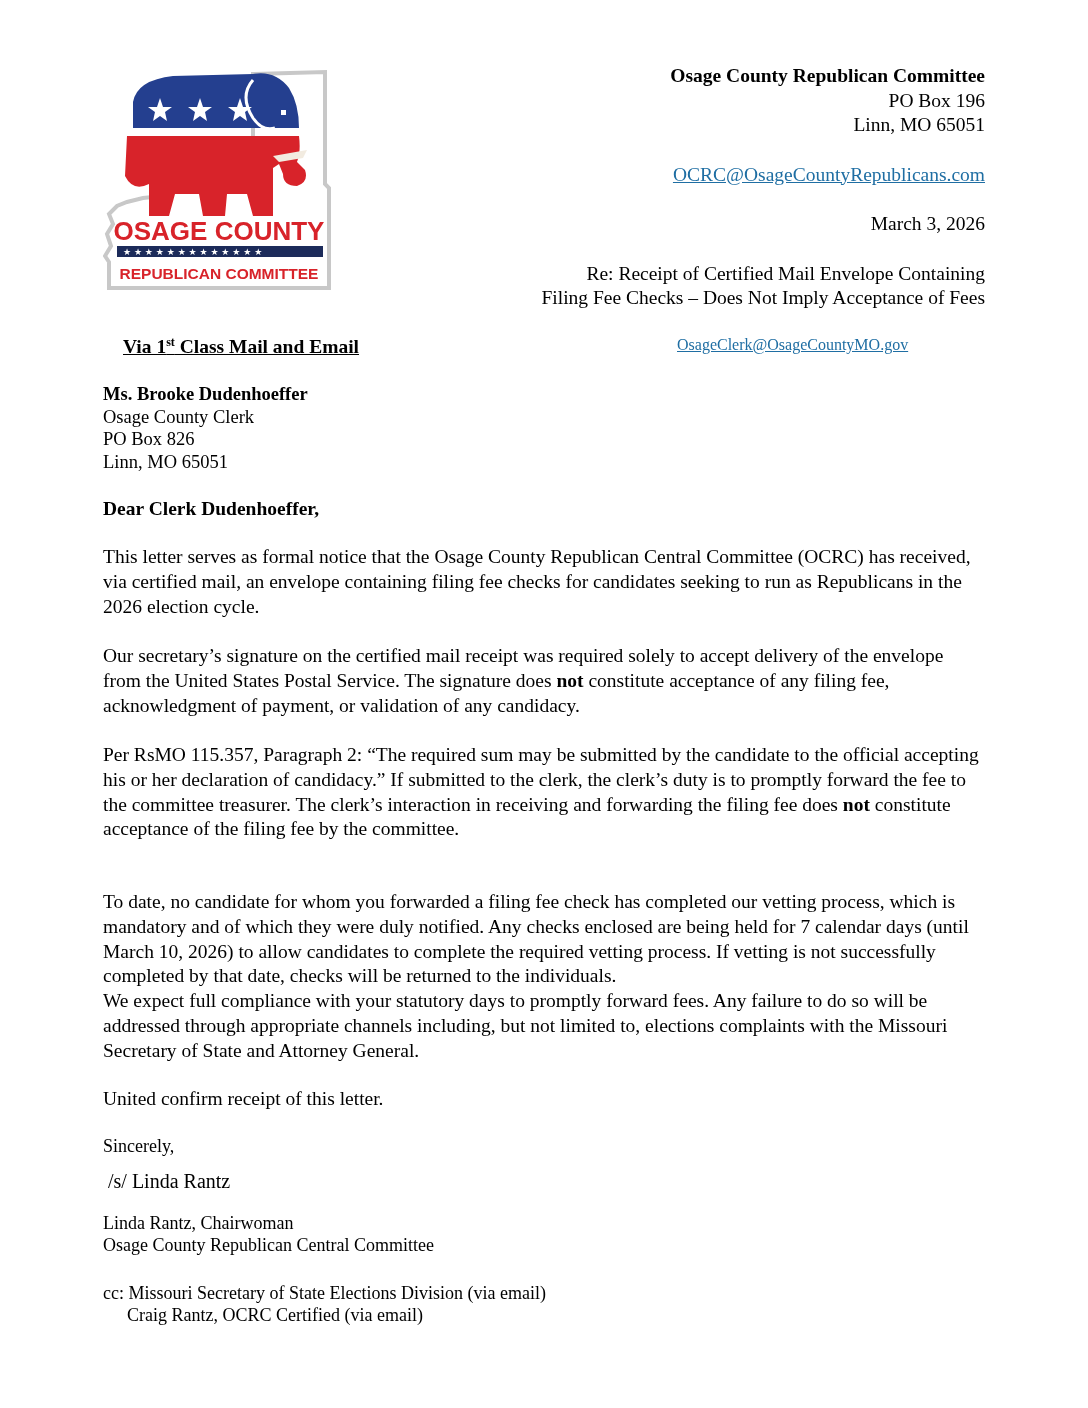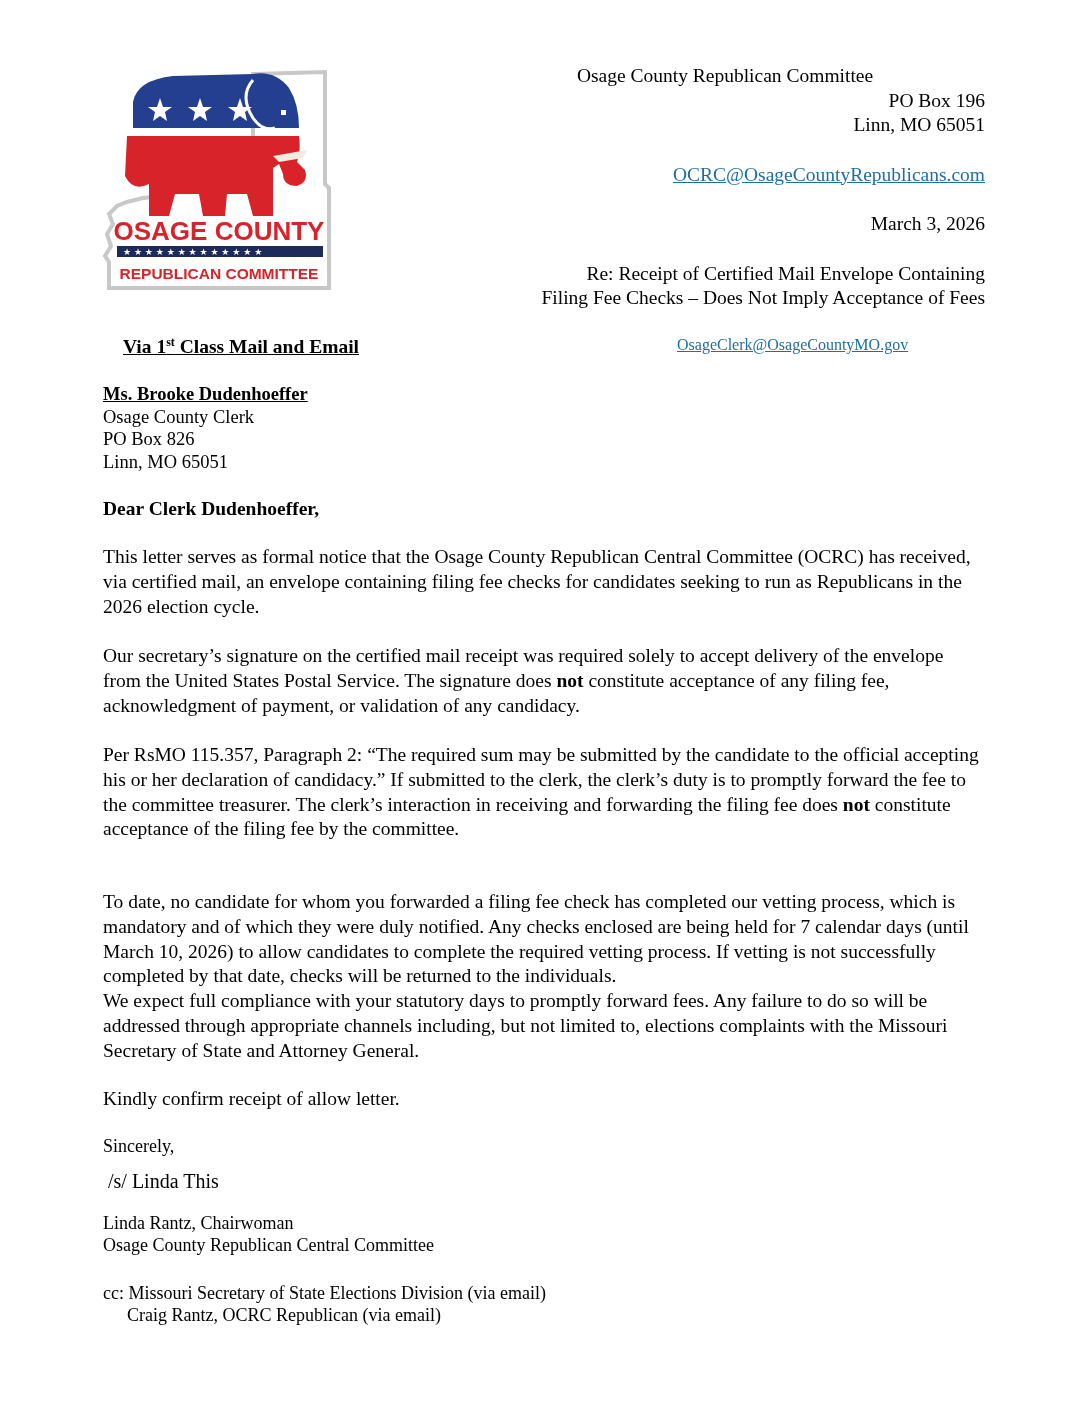--- a/index.html
+++ b/index.html
@@ -3,28 +3,28 @@
   <meta charset="utf-8">
   <style>
     html, body { margin: 0; padding: 0; background: #ffffff; }
     body {
       width: 1088px; height: 1408px; position: relative; overflow: hidden;
       font-family: "Liberation Serif", "DejaVu Serif", serif;
       color: #000; font-size: 19.5px;
     }
     .abs { position: absolute; }
     a.link { color: #1f6ea3; text-decoration: underline; }
-    .bold { font-weight: bold; text-decoration: underline; }
+    .bold { font-weight: bold; }
 
     
     #logo { left: 103px; top: 66px; width: 232px; height: 226px; }
 
     
     #letterhead { right: 103px; top: 64px; width: 520px; line-height: 24.5px; text-align: right; }
-    #letterhead .org { font-weight: normal; text-align: center; }
+    #letterhead .org { font-weight: bold; }
     #letterhead .gap { height: 25px; }
 
     #via { left: 103px; top: 336px; font-weight: bold; text-decoration: underline; margin-left: 20px; }
     #via sup { font-size: 12px; vertical-align: 7px; line-height: 0; }
     #clerk-email { left: 677px; top: 336px; font-size: 16px; }
 
     #recipient { left: 103px; top: 383px; line-height: 22.5px; font-size: 18.5px; }
     #salutation { left: 103px; top: 498px; font-weight: bold; }
 
     .para { left: 103px; width: 882px; line-height: 24.8px; }
@@ -99,25 +99,25 @@
   <div>Linn, MO 65051</div>
 </div>
 
 <div id="salutation" class="abs">Dear Clerk Dudenhoeffer,</div>
 
 <div id="p1" class="abs para">This letter serves as formal notice that the Osage County Republican Central Committee (OCRC) has received, via certified mail, an envelope containing filing fee checks for candidates seeking to run as Republicans in the 2026 election cycle.</div>
 <div id="p2" class="abs para"><span>Our secretary’s signature on the certified mail receipt was required solely to accept delivery of the envelope from the United States Postal Service. The signature does </span><b>not</b><span> constitute acceptance of any filing fee, acknowledgment of payment, or validation of any candidacy.</span></div>
 <div id="p3" class="abs para"><span>Per RsMO 115.357, Paragraph 2: “The required sum may be submitted by the candidate to the official accepting his or her declaration of candidacy.” If submitted to the clerk, the clerk’s duty is to promptly forward the fee to the committee treasurer. The clerk’s interaction in receiving and forwarding the filing fee does </span><b>not</b><span> constitute acceptance of the filing fee by the committee.</span></div>
 <div id="p4" class="abs para">To date, no candidate for whom you forwarded a filing fee check has completed our vetting process, which is mandatory and of which they were duly notified. Any checks enclosed are being held for 7 calendar days (until March 10, 2026) to allow candidates to complete the required vetting process. If vetting is not successfully completed by that date, checks will be returned to the individuals.</div>
 <div id="p5" class="abs para">We expect full compliance with your statutory days to promptly forward fees. Any failure to do so will be addressed through appropriate channels including, but not limited to, elections complaints with the Missouri Secretary of State and Attorney General.</div>
-<div id="p6" class="abs para">Kindly confirm receipt of allow letter.</div>
+<div id="p6" class="abs para">United confirm receipt of this letter.</div>
 
 <div id="closing" class="abs">Sincerely,</div>
-<div id="signature" class="abs">/s/ Linda This</div>
+<div id="signature" class="abs">/s/ Linda Rantz</div>
 <div id="signer" class="abs">
   <div>Linda Rantz, Chairwoman</div>
   <div>Osage County Republican Central Committee</div>
 </div>
 
 <div id="cc" class="abs">
   <div>cc: Missouri Secretary of State Elections Division (via email)</div>
-  <div class="indent">Craig Rantz, OCRC Republican (via email)</div>
+  <div class="indent">Craig Rantz, OCRC Certified (via email)</div>
 </div>
 
 </body></html>

